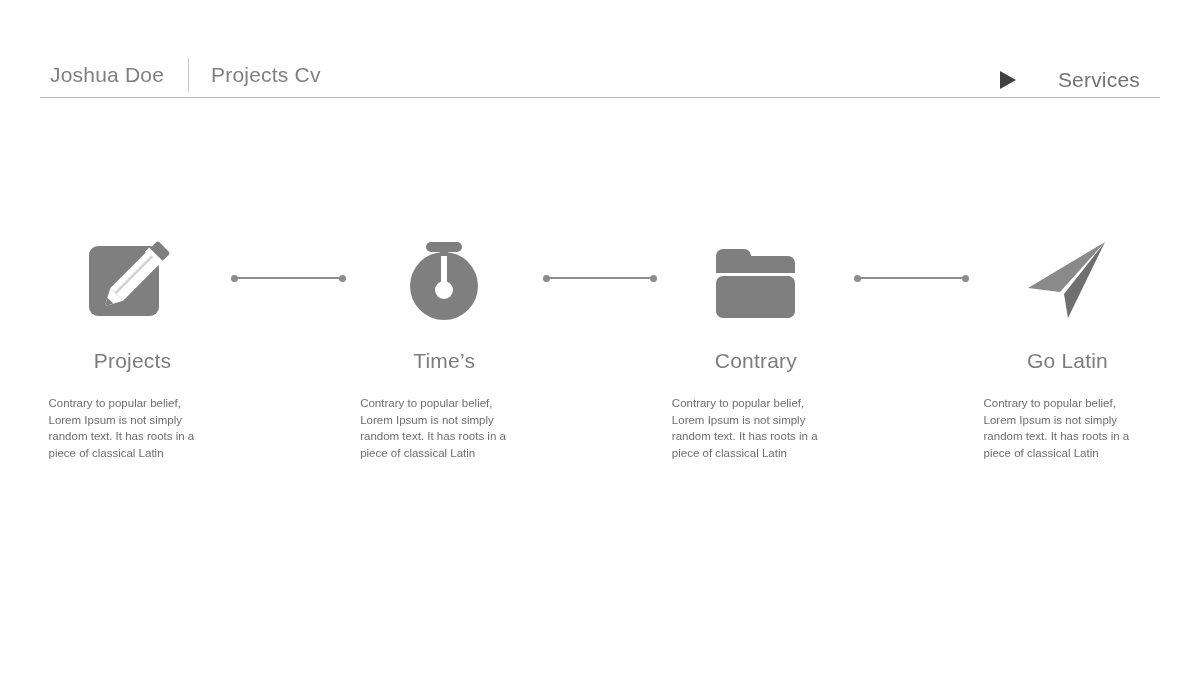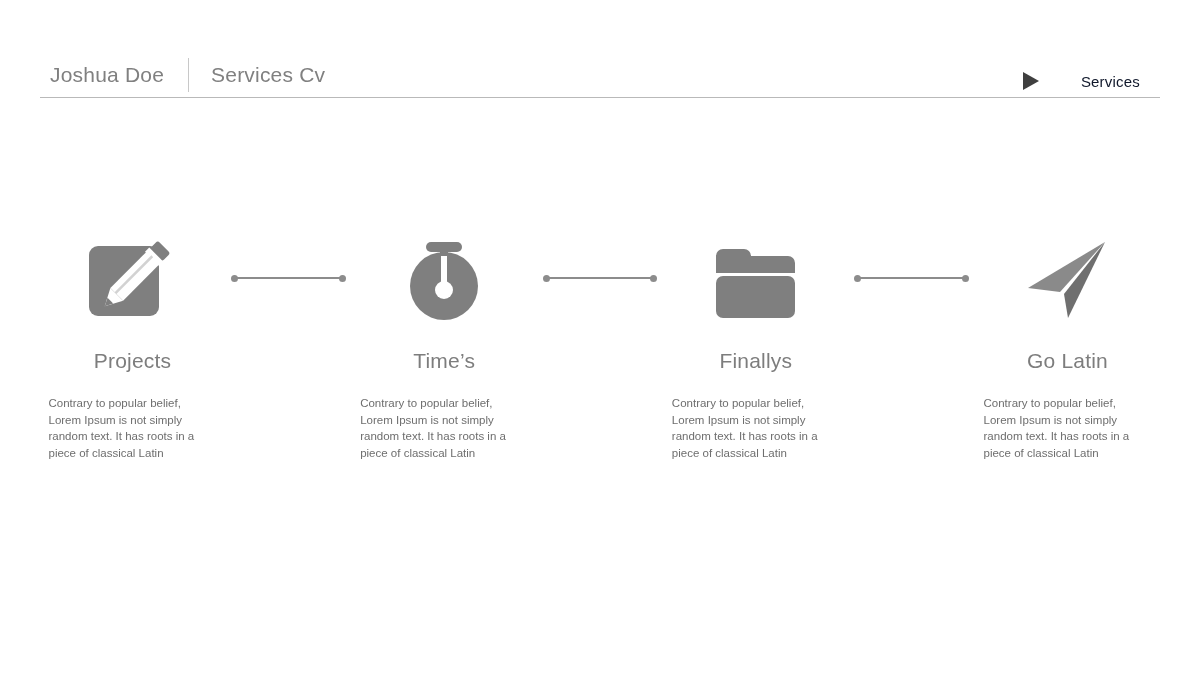--- a/index.html
+++ b/index.html
@@ -62,22 +62,22 @@
     flex: 0 0 auto;
     padding-right: 20px;
   }
   .play-icon {
     width: 22px;
     height: 22px;
     display: block;
     margin-right: 40px;
   }
   .nav-link {
-    font-size: 15px;
-    color: #0f172a;
+    font-size: 21px;
+    color: #737373;
     letter-spacing: 0.2px;
     white-space: nowrap;
   }
   .header-rule {
     position: absolute;
     left: 40px;
     top: 97px;
     width: 1120px;
     height: 1px;
     background: #b9b9b9;
@@ -164,21 +164,21 @@
 </style>
 </head>
 <body>
 
 <div class="page">
 
   <div class="header">
     <div class="header-left">
       <div class="brand-name">Joshua Doe</div>
       <div class="header-divider"></div>
-      <div class="brand-sub">Services  Cv</div>
+      <div class="brand-sub">Projects  Cv</div>
     </div>
     <div class="header-spacer"></div>
     <div class="header-right">
       <span class="play-icon">
         <svg width="22" height="22" viewBox="0 0 22 22">
           <polygon points="4,2 20,11 4,20" fill="#3f3f3f"></polygon>
         </svg>
       </span>
       <span class="nav-link">Services</span>
     </div>
@@ -235,21 +235,21 @@
       </div>
     </div>
 
     <div class="step">
       <div class="icon-box">
         <svg width="92" height="92" viewBox="0 0 92 92">
           <path d="M6,24 a7,7 0 0 1 7,-7 h21 a7,7 0 0 1 7,7 h37 a7,7 0 0 1 7,7 v10 h-79 z" fill="#7f7f7f"></path>
           <rect x="6" y="44" width="79" height="42" rx="7" ry="7" fill="#7f7f7f"></rect>
         </svg>
       </div>
-      <div class="step-title">Finallys</div>
+      <div class="step-title">Contrary</div>
       <div class="step-desc">Contrary to popular belief, Lorem Ipsum is not simply random text. It has roots in a piece of classical Latin</div>
     </div>
 
     <div class="connector">
       <div class="connector-inner">
         <span class="connector-dot start"></span>
         <span class="connector-line"></span>
         <span class="connector-dot end"></span>
       </div>
     </div>

